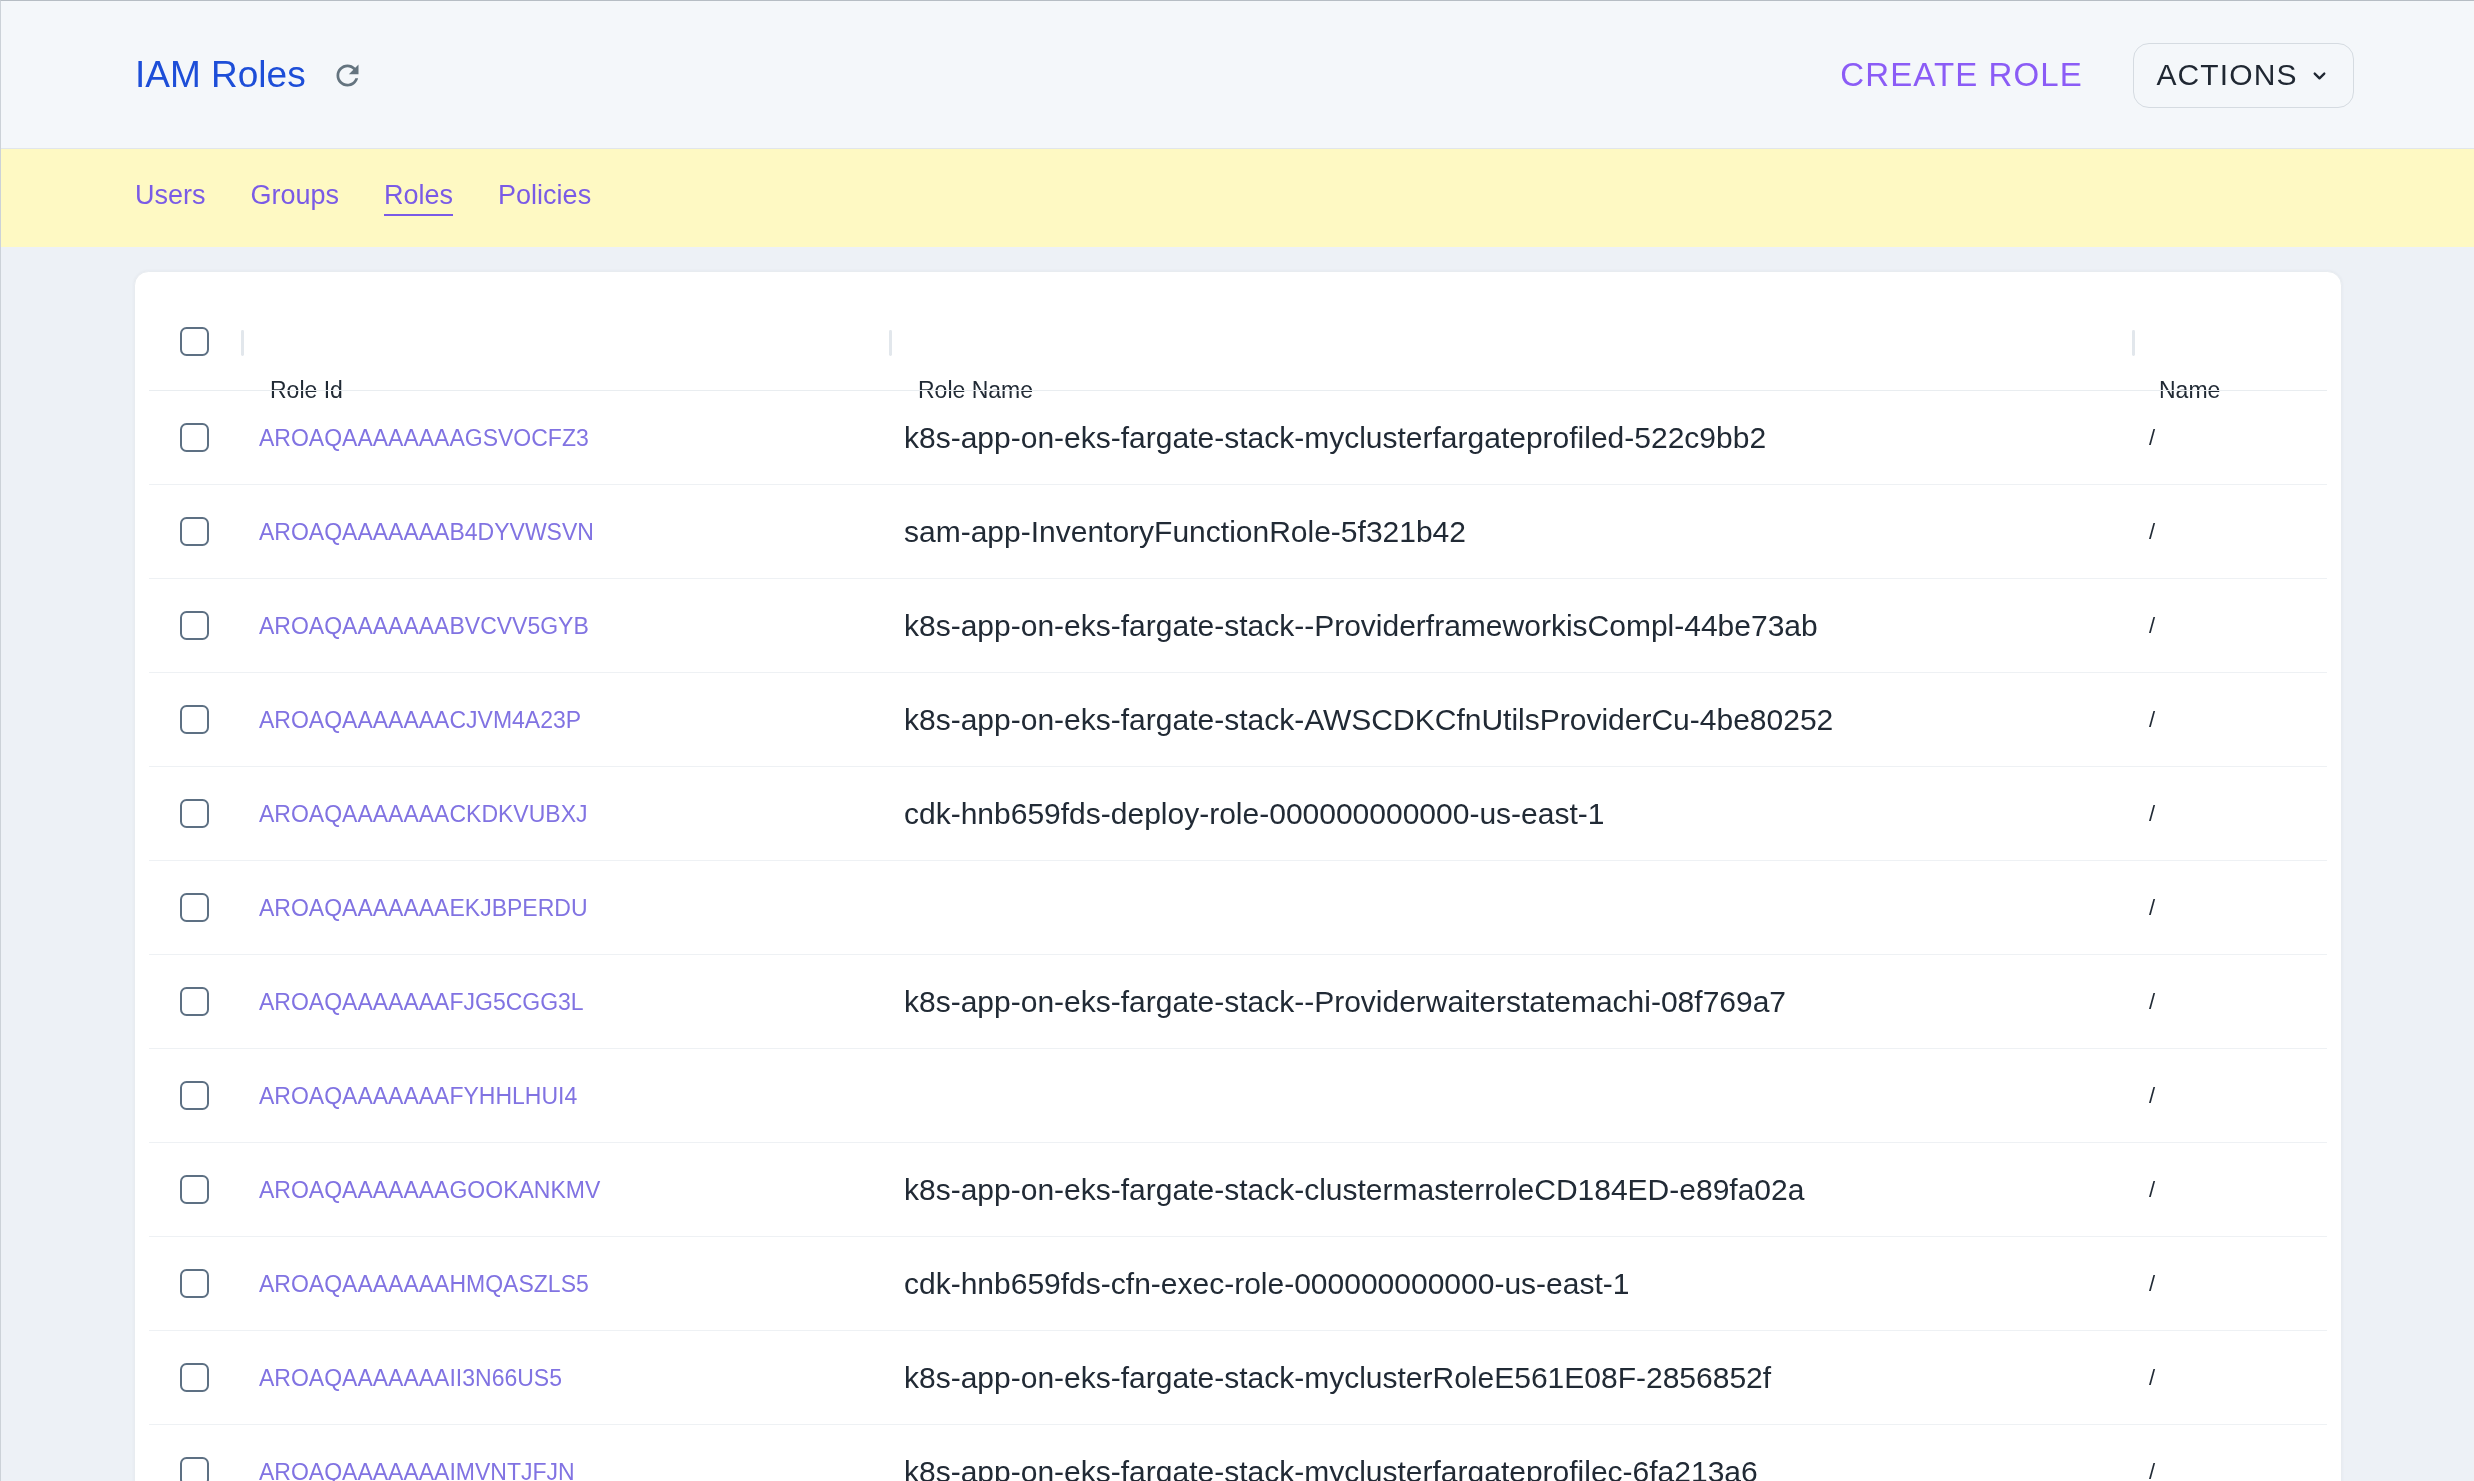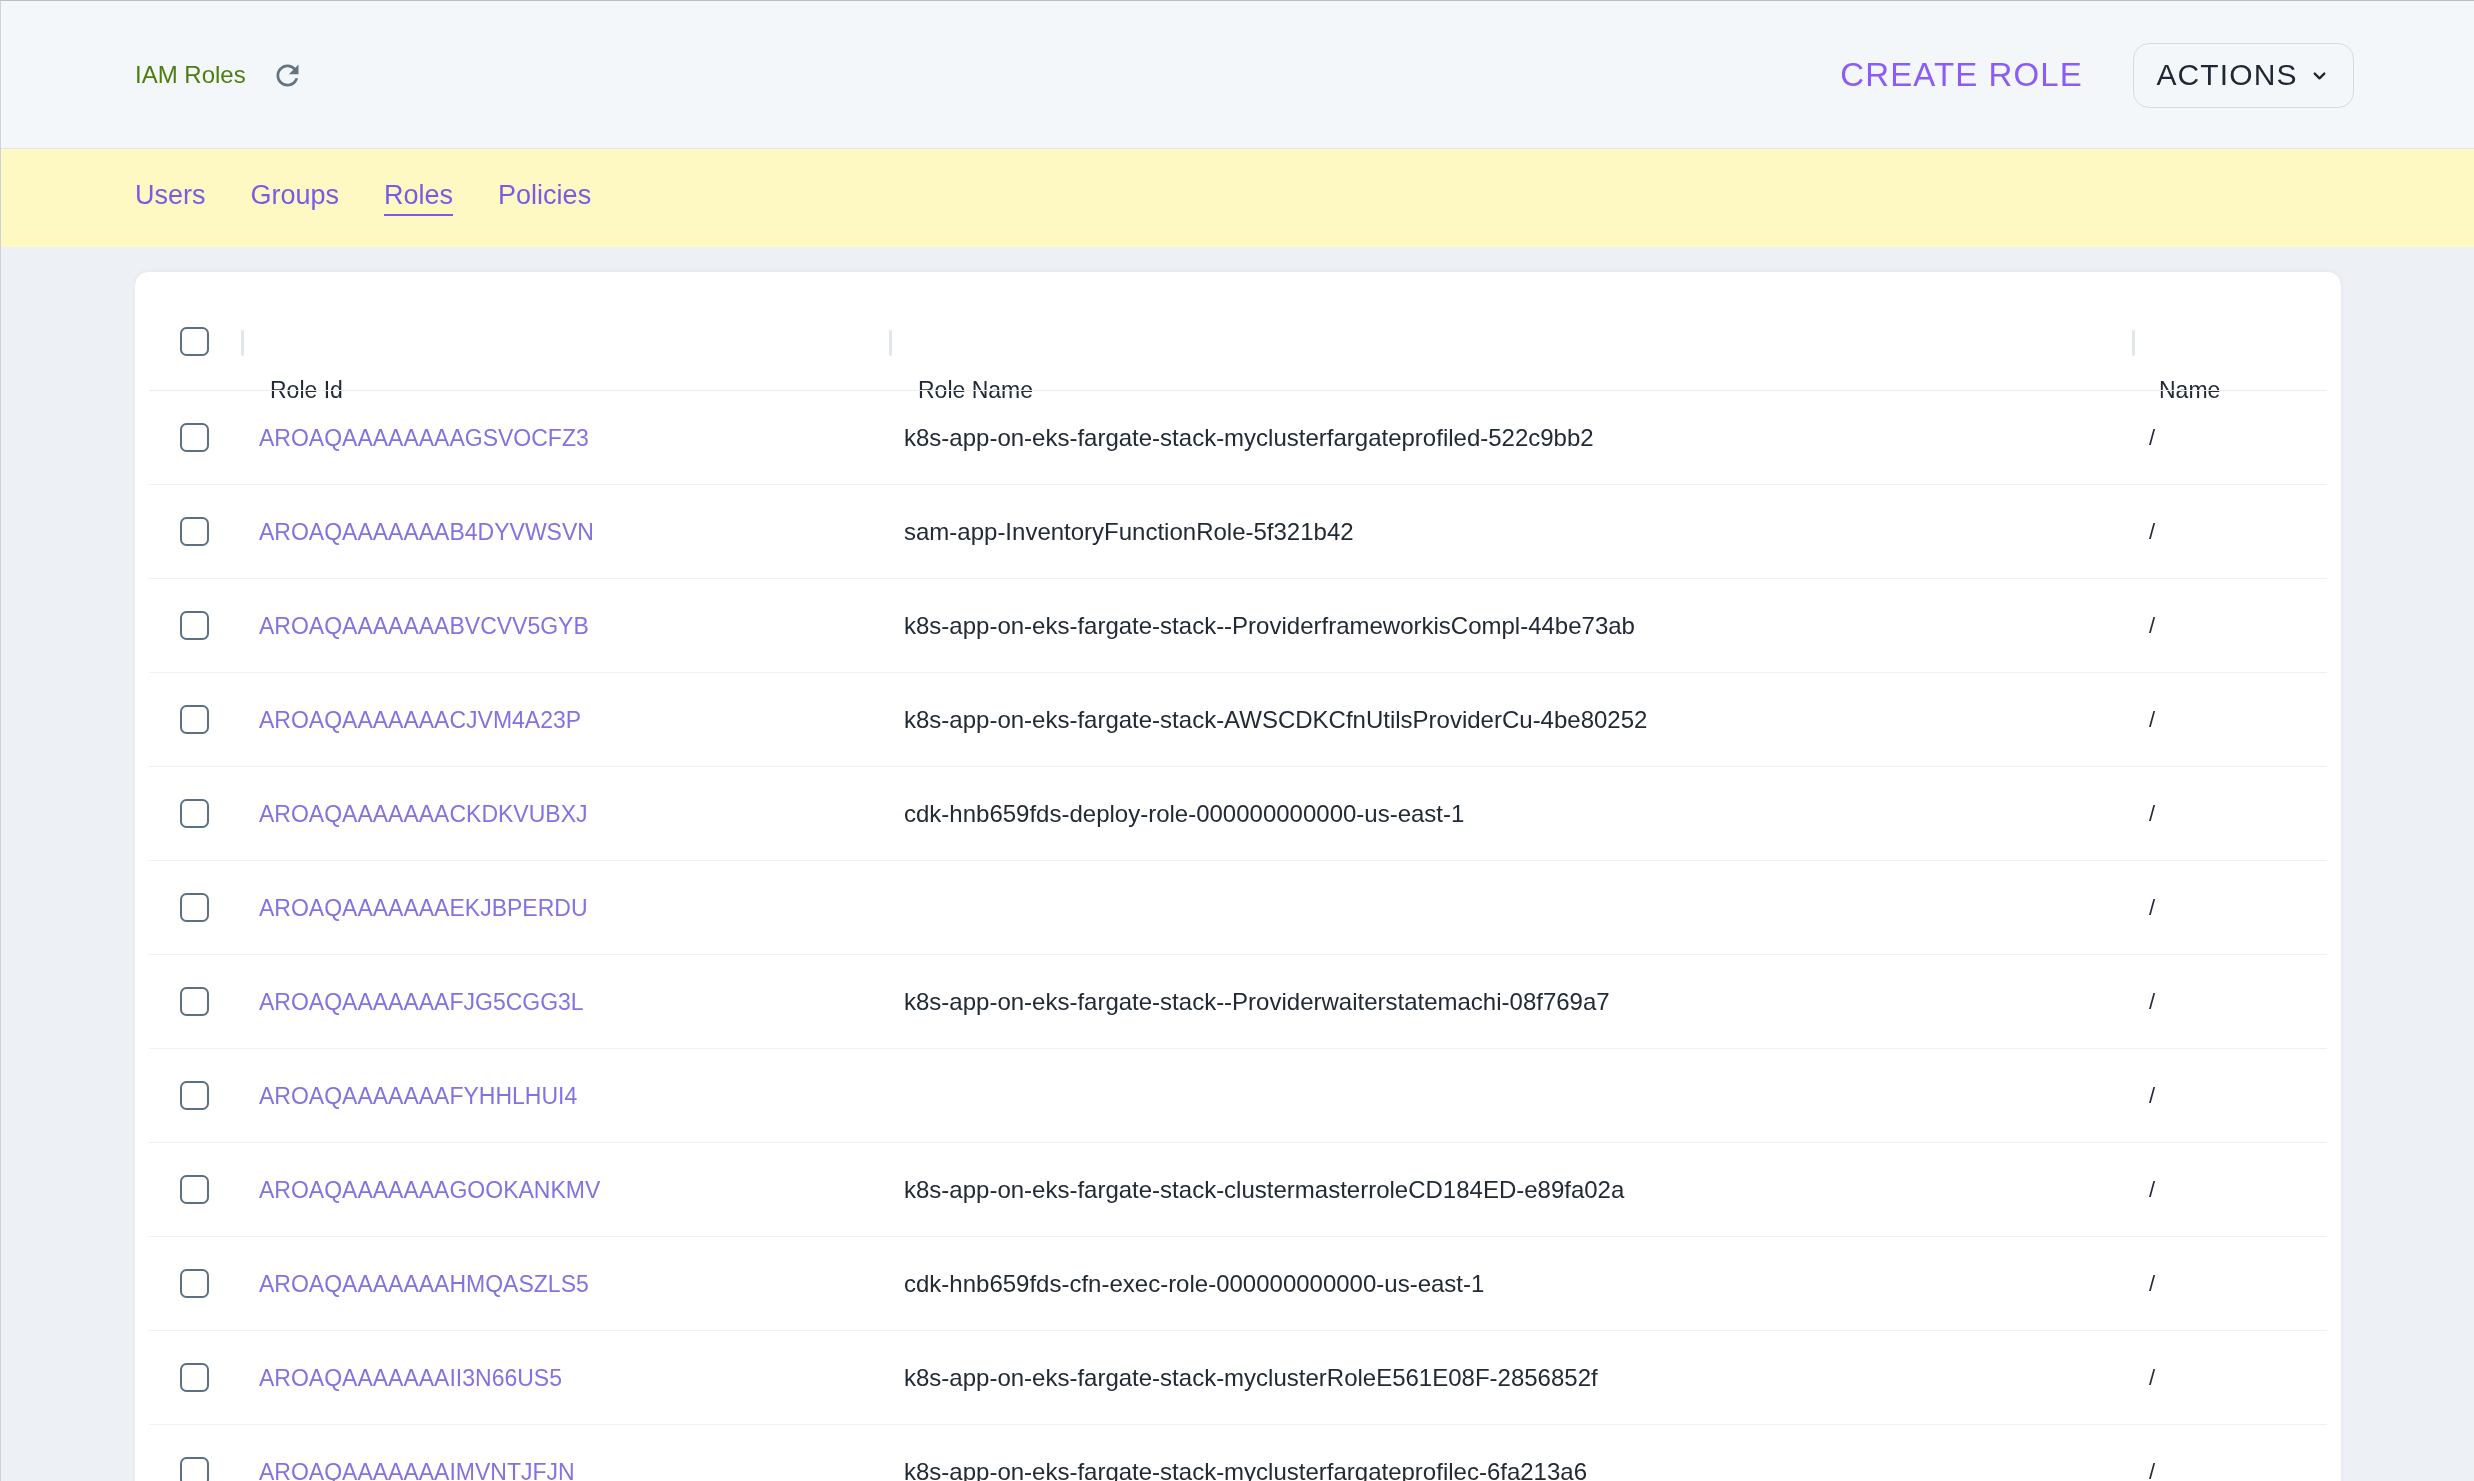--- a/index.html
+++ b/index.html
@@ -10,21 +10,21 @@
     color:#1d2732;
     border-top:1.4px solid #b6bdc4;border-left:1.4px solid #ccd2d8;
     box-sizing:border-box;
   }
   
   .topbar{
     position:absolute;left:0;top:0;width:100%;height:148px;
     background:#f4f7fa;border-bottom:1.4px solid #e1e6eb;box-sizing:border-box;
   }
   .title-wrap{position:absolute;left:134px;top:0;height:148px;display:flex;align-items:center;gap:24.5px;}
-  .page-title{font-size:24px;font-weight:400;color:#4d7c0f;white-space:nowrap;}
+  .page-title{font-size:37px;font-weight:400;color:#1d4ed8;white-space:nowrap;}
   .refresh-btn{width:35px;height:35px;border:none;background:transparent;padding:0;color:#64747f;cursor:pointer;display:flex;align-items:center;justify-content:center;}
   .refresh-btn svg{width:33px;height:33px;}
   .topbar-actions{position:absolute;right:121px;top:0;height:148px;display:flex;align-items:center;gap:43px;}
   .create-role-btn{
     border:none;background:transparent;padding:0 7.2px;
     font-family:"Liberation Sans",sans-serif;font-size:33px;font-weight:400;letter-spacing:1.1px;
     color:#8b5cf6;cursor:pointer;white-space:nowrap;
   }
   .actions-btn{
     display:flex;align-items:center;justify-content:center;gap:10px;
@@ -68,21 +68,21 @@
   .th-roleid{left:135px;}
   .th-rolename{left:783px;}
   .th-path{left:2024px;}
   .tbody{position:relative;}
   .tr{position:relative;height:94px;}
   .tr::after{content:"";position:absolute;left:14.4px;right:14.4px;bottom:0;height:1.4px;background:#eef1f4;}
   .tr .checkbox{left:45px;top:32px;}
   .td{position:absolute;top:50%;transform:translateY(-50%);white-space:nowrap;text-align:right;}
   .td-id{left:124px;font-size:23px;}
   .td-id a{color:#8173e2;text-decoration:none;cursor:pointer;}
-  .td-name{left:769px;font-size:24px;color:#212a35;}
+  .td-name{left:769px;font-size:30px;color:#212a35;}
   .td-path{left:2014px;font-size:22px;color:#212a35;}
 </style>
 </head>
 <body>
 
 <div class="screen">
 
   <div class="topbar">
     <div class="title-wrap">
       <span class="page-title">IAM Roles</span>

